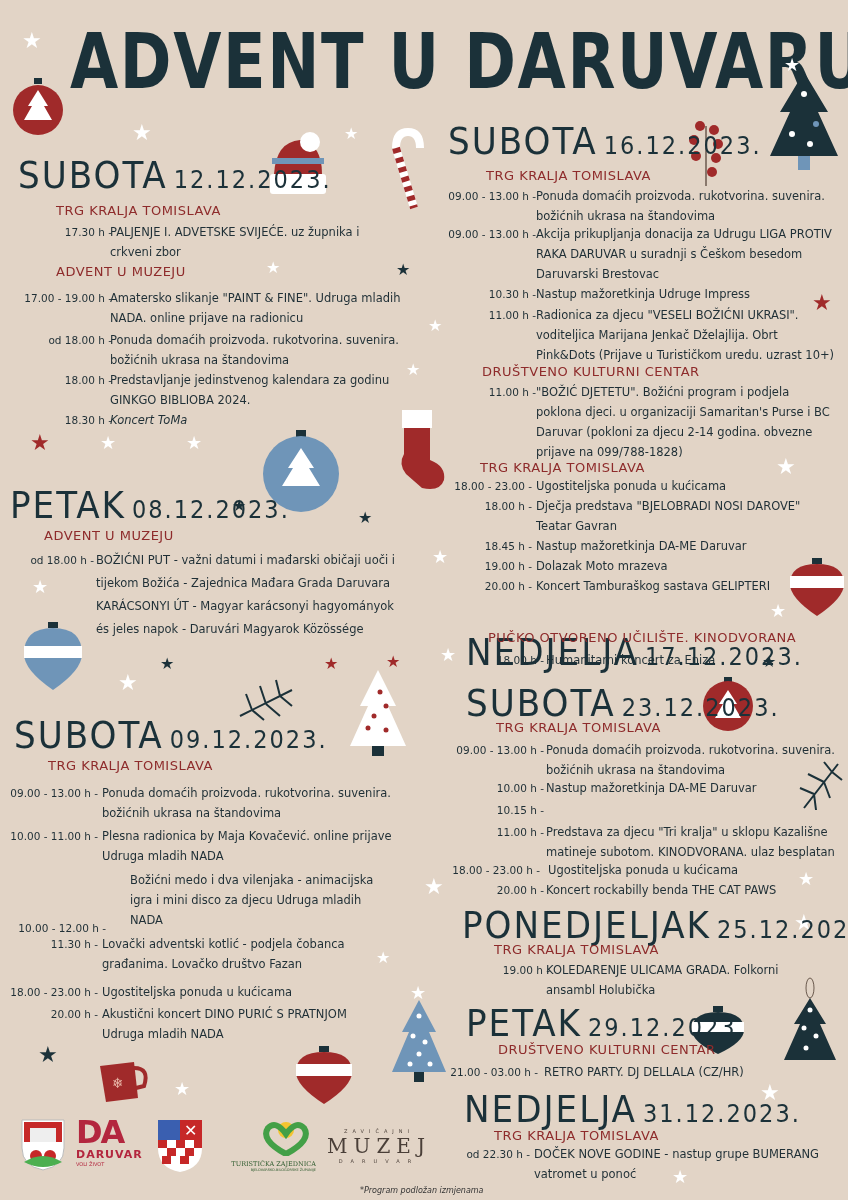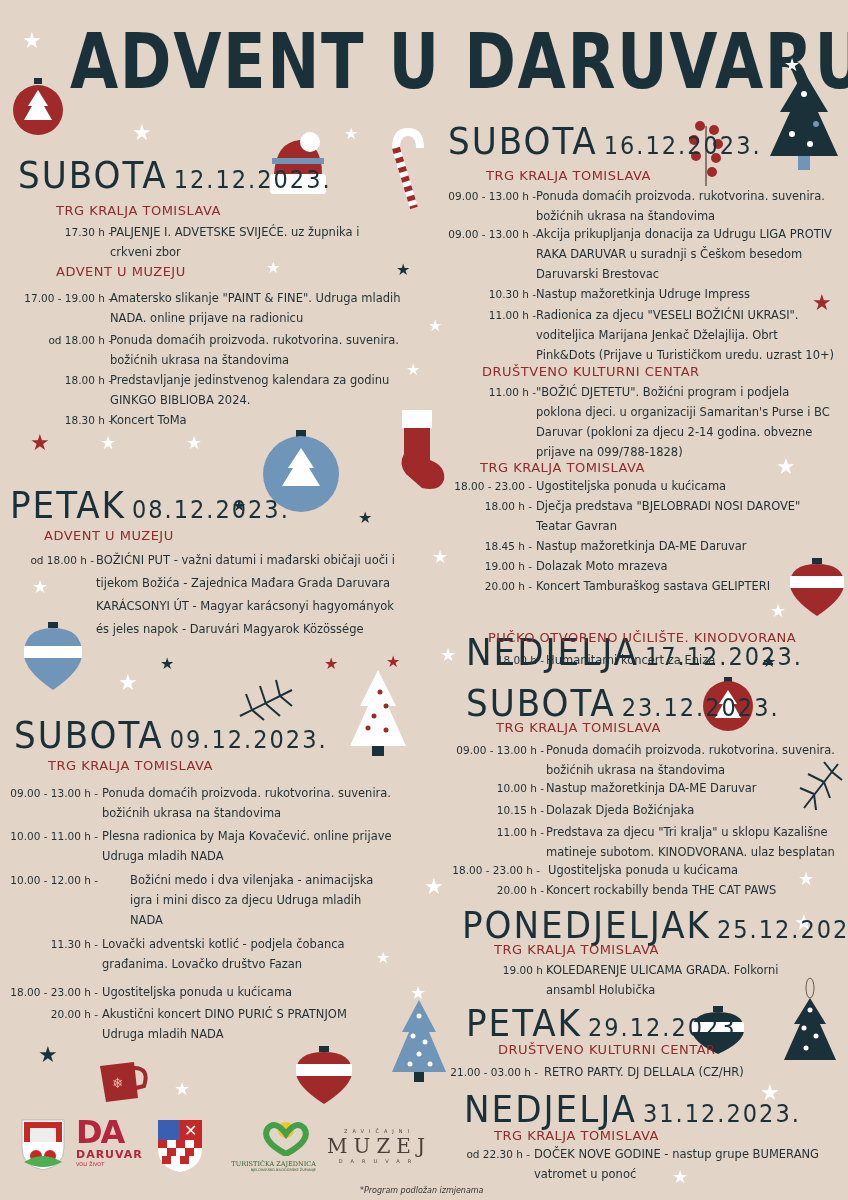--- a/index.html
+++ b/index.html
@@ -198,21 +198,21 @@
 <div class="abs ev" style="left:0;top:330px;width:430px;height:40px;">
   <span class="time" style="right:318px;">od 18.00 h -</span>
   <span class="desc" style="left:110px;width:296px;">Ponuda domaćih proizvoda. rukotvorina. suvenira. božićnih ukrasa na štandovima</span>
 </div>
 <div class="abs ev" style="left:0;top:370px;width:430px;height:40px;">
   <span class="time" style="right:318px;">18.00 h -</span>
   <span class="desc" style="left:110px;width:296px;">Predstavljanje jedinstvenog kalendara za godinu GINKGO BIBLIOBA 2024.</span>
 </div>
 <div class="abs ev" style="left:0;top:410px;width:430px;height:20px;">
   <span class="time" style="right:318px;">18.30 h -</span>
-  <span class="desc" style="left:110px;width:296px;">Koncert ToMa</span>
+  <span class="desc" style="left:110px;width:296px;font-style:italic;">Koncert ToMa</span>
 </div>
 
 <div class="abs day" style="left:10px;top:486px;">
   <span class="dname">PETAK</span><span class="ddate">08.12.2023.</span>
 </div>
 <div class="abs venue" style="left:44px;top:528px;">ADVENT U MUZEJU</div>
 <div class="abs ev" style="left:0;top:549px;width:430px;height:100px;line-height:23px;">
   <span class="time" style="right:336px;">od 18.00 h -</span>
   <span class="desc" style="left:96px;width:310px;">BOŽIĆNI PUT - važni datumi i mađarski običaji uoči i tijekom Božića - Zajednica Mađara Grada Daruvara KARÁCSONYI ÚT - Magyar karácsonyi hagyományok és jeles napok - Daruvári Magyarok Közössége</span>
 </div>
@@ -223,21 +223,21 @@
 <div class="abs venue" style="left:48px;top:758px;">TRG KRALJA TOMISLAVA</div>
 <div class="abs ev" style="left:0;top:783px;width:430px;height:40px;">
   <span class="time" style="right:332px;">09.00 - 13.00 h -</span>
   <span class="desc" style="left:102px;width:300px;">Ponuda domaćih proizvoda. rukotvorina. suvenira. božićnih ukrasa na štandovima</span>
 </div>
 <div class="abs ev" style="left:0;top:826px;width:430px;height:40px;">
   <span class="time" style="right:332px;">10.00 - 11.00 h -</span>
   <span class="desc" style="left:102px;width:300px;">Plesna radionica by Maja Kovačević. online prijave Udruga mladih NADA</span>
 </div>
 <div class="abs ev" style="left:0;top:870px;width:430px;height:62px;">
-  <span class="time" style="right:332px;">10.00 - 12.00 h -</span>
+  <span class="time" style="right:324px;margin-top:48px;">10.00 - 12.00 h -</span>
   <span class="desc" style="left:102px;width:260px;margin-left:28px;">Božićni medo i dva vilenjaka - animacijska igra i mini disco za djecu Udruga mladih NADA</span>
 </div>
 <div class="abs ev" style="left:0;top:934px;width:430px;height:40px;">
   <span class="time" style="right:332px;">11.30 h -</span>
   <span class="desc" style="left:102px;width:310px;">Lovački adventski kotlić - podjela čobanca građanima. Lovačko društvo Fazan</span>
 </div>
 <div class="abs ev" style="left:0;top:982px;width:430px;height:20px;">
   <span class="time" style="right:332px;">18.00 - 23.00 h -</span>
   <span class="desc" style="left:102px;width:300px;">Ugostiteljska ponuda u kućicama</span>
 </div>
@@ -309,21 +309,20 @@
 <div class="abs ev" style="left:430px;top:740px;width:418px;height:40px;">
   <span class="time" style="right:304px;">09.00 - 13.00 h -</span>
   <span class="desc" style="left:116px;width:290px;">Ponuda domaćih proizvoda. rukotvorina. suvenira. božićnih ukrasa na štandovima</span>
 </div>
 <div class="abs ev" style="left:430px;top:778px;width:418px;height:20px;">
   <span class="time" style="right:304px;">10.00 h -</span>
   <span class="desc" style="left:116px;width:290px;">Nastup mažoretkinja DA-ME Daruvar</span>
 </div>
 <div class="abs ev" style="left:430px;top:800px;width:418px;height:20px;">
   <span class="time" style="right:304px;">10.15 h -</span>
-  <span class="desc" style="left:116px;width:290px;">Dolazak Djeda Božićnjaka</span>
 </div>
 <div class="abs ev" style="left:430px;top:822px;width:418px;height:40px;">
   <span class="time" style="right:304px;">11.00 h -</span>
   <span class="desc" style="left:116px;width:290px;">Predstava za djecu "Tri kralja" u sklopu Kazališne matineje subotom. KINODVORANA. ulaz besplatan</span>
 </div>
 <div class="abs ev" style="left:430px;top:860px;width:418px;height:20px;">
   <span class="time" style="right:308px;">18.00 - 23.00 h -</span>
   <span class="desc" style="left:118px;width:290px;">Ugostiteljska ponuda u kućicama</span>
 </div>
 <div class="abs ev" style="left:430px;top:880px;width:418px;height:20px;">

